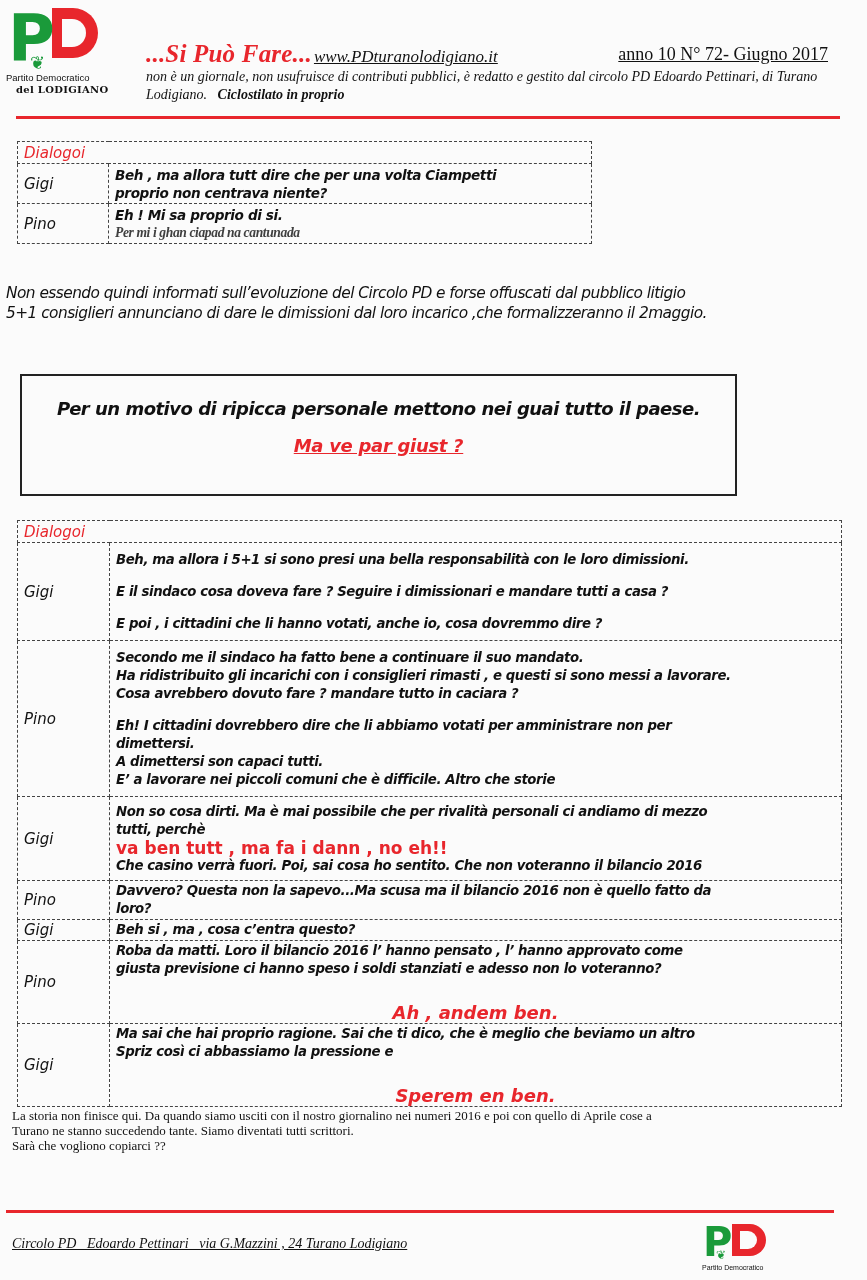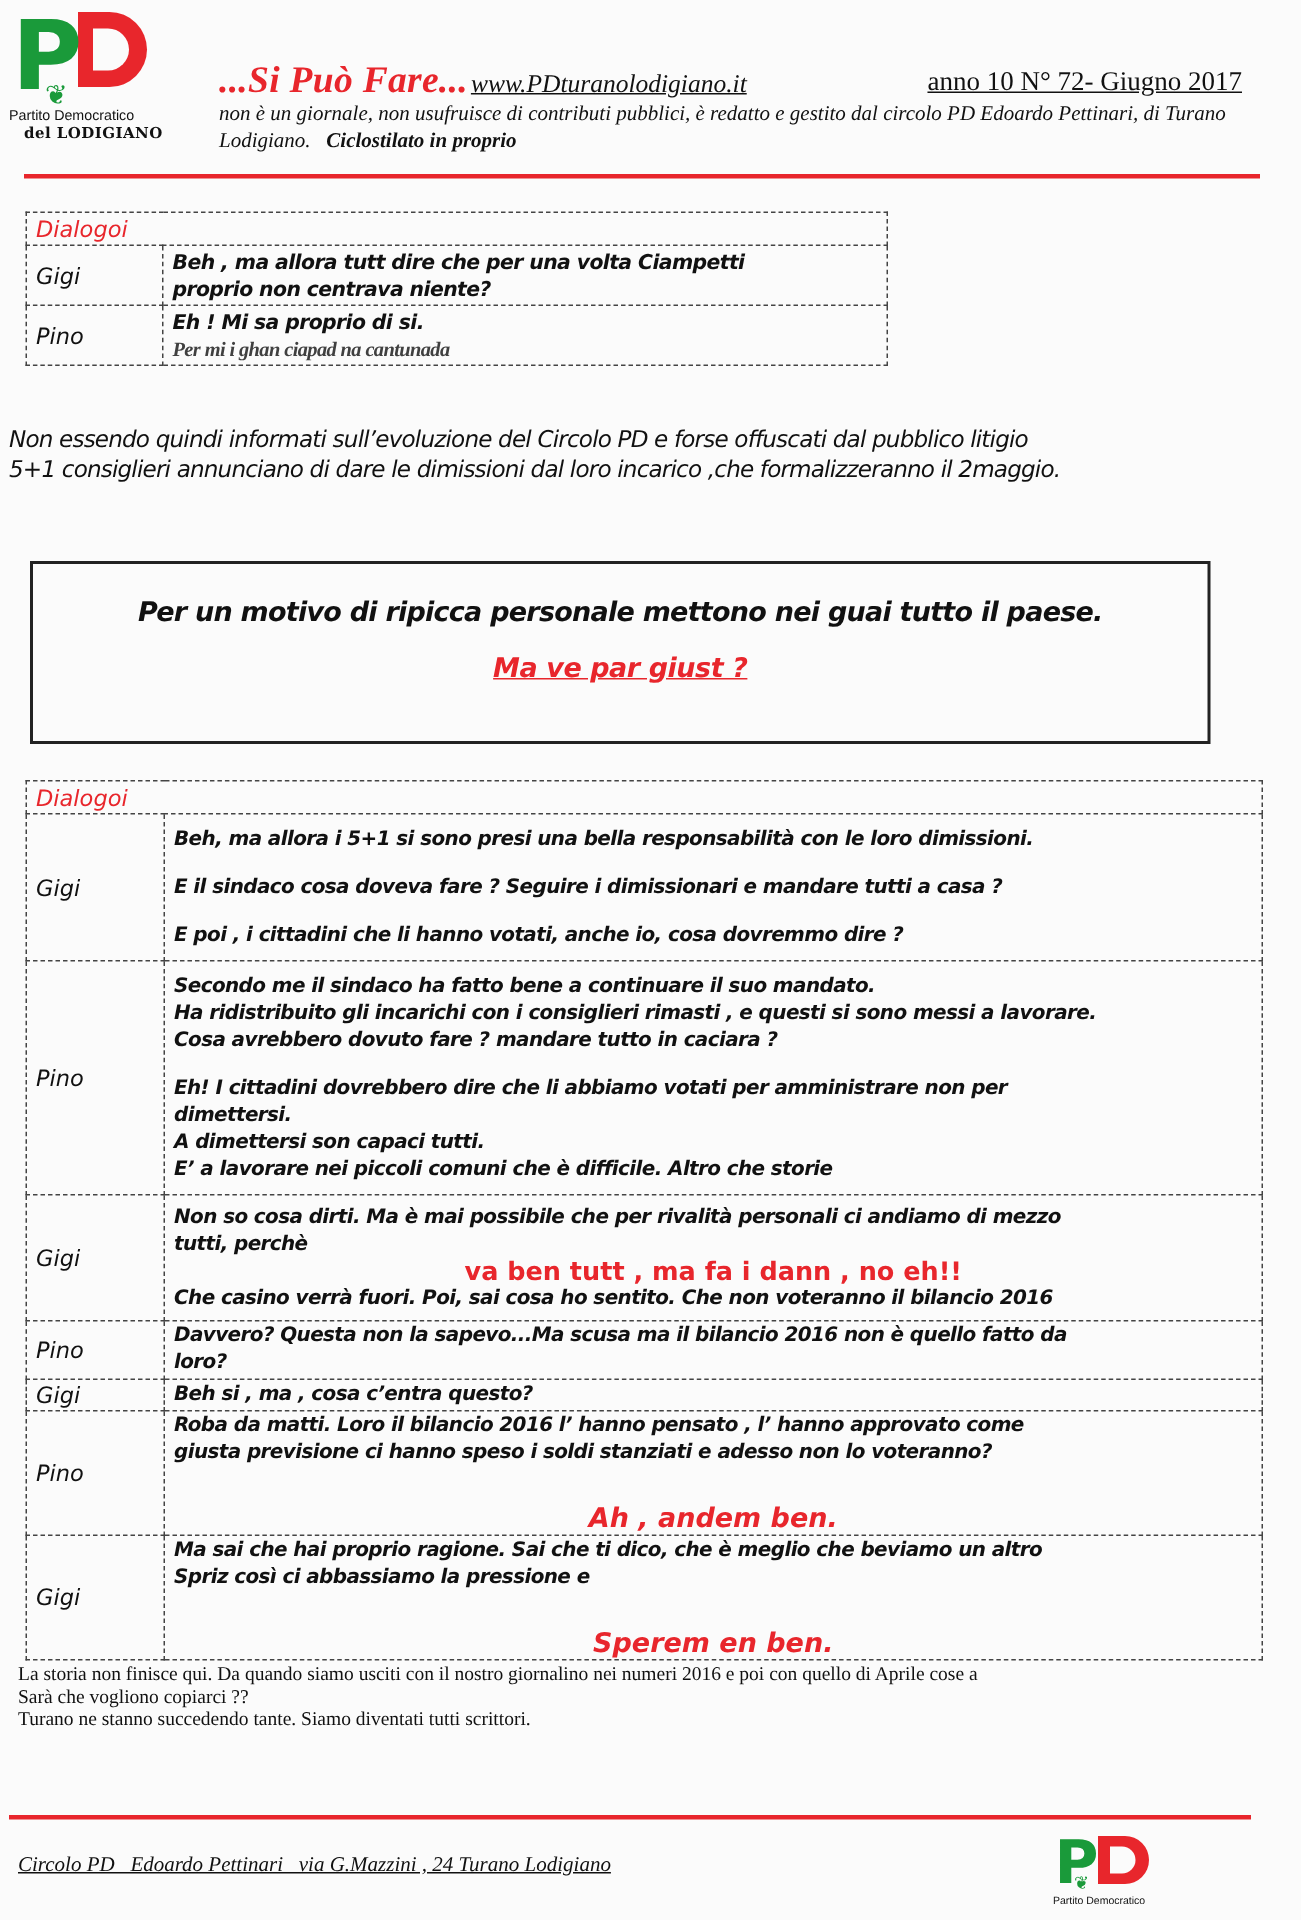--- a/index.html
+++ b/index.html
@@ -47,39 +47,39 @@
   .rule-top { left: 16px; top: 116px; width: 824px; }
   .rule-bot { left: 6px; top: 1210px; width: 828px; }
 
   
   table.dialog { position: absolute; border-collapse: collapse; font-family: "DejaVu Sans", sans-serif; }
   table.dialog td { border: 1px dashed #444; vertical-align: middle; }
   table.dialog td.head { color: #e8262c; font-style: italic; font-size: 15px; padding: 0 6px; }
   table.dialog td.spk { font-style: italic; font-size: 15px; padding-left: 6px; }
   table.dialog td.txt { font-style: italic; font-weight: bold; font-size: 13.3px; padding: 1px 6px; line-height: 18px; letter-spacing: -.4px; }
   .red-line { color: #404040; font-family: Liberation Serif, serif; }
-  .red-big { color: #e8262c; font-size: 17px; text-align: center; letter-spacing: 0; font-style: normal; display: block; }
+  .red-big { color: #e8262c; font-size: 17px; text-align: left; letter-spacing: 0; font-style: normal; display: block; }
   .red-big-it { color: #e8262c; font-size: 18px; text-align: center; letter-spacing: 0; display: block; margin-top: 26px; }
   .gap { display: block; height: 14px; }
 
   #t1 { left: 17px; top: 141px; width: 575px; }
   #t1 .w1 { width: 91px; }
   #t1 tr.h td { height: 22px; }
   #t1 tr.r1 td { height: 40px; }
   #t1 tr.r2 td { height: 40px; }
   #t1 td.txt { font-size: 13.6px; }
 
   #t2 { left: 17px; top: 520px; width: 825px; }
   #t2 .w1 { width: 92px; }
   #t2 tr.h td { height: 22px; }
 
   
   .intro { position: absolute; left: 6px; top: 283px; width: 860px; font-family: "DejaVu Sans", sans-serif; font-style: italic; font-size: 15.4px; line-height: 20px; letter-spacing: -.55px; }
 
-  .callout { position: absolute; left: 20px; top: 374px; width: 787px; height: 122px; border: 2px solid #222; text-align: center; font-family: "DejaVu Sans", sans-serif; font-style: italic; font-weight: bold; }
+  .callout { position: absolute; left: 20px; top: 374px; width: 717px; height: 122px; border: 2px solid #222; text-align: center; font-family: "DejaVu Sans", sans-serif; font-style: italic; font-weight: bold; }
   .callout .main { font-size: 18px; margin-top: 22px; letter-spacing: -.5px; }
   .callout .sub { color: #e8262c; font-size: 18px; margin-top: 16px; text-decoration: underline; display: inline-block; letter-spacing: -.3px; }
 
   .closing { position: absolute; left: 12px; top: 1108px; width: 850px; font-family: "Liberation Serif", serif; font-size: 13px; line-height: 15px; }
 
   .footer-addr { position: absolute; left: 12px; top: 1236px; font-family: "Liberation Serif", serif; font-style: italic; font-size: 14px; text-decoration: underline; white-space: pre; }
 </style>
 </head>
 <body>
 
@@ -211,22 +211,22 @@
       <span style="display:block">Ma sai che hai proprio ragione. Sai che ti dico, che è meglio che beviamo un altro</span>
       <span style="display:block">Spriz così ci abbassiamo  la pressione e</span>
       <span class="red-big-it">Sperem en ben.</span>
     </td>
   </tr>
 </tbody>
   </table>
 
 <div class="closing">
   <div>La storia non finisce qui. Da quando siamo usciti con il nostro giornalino nei numeri 2016 e poi con quello di Aprile  cose a</div>
+  <div>Turano ne stanno succedendo tante. Siamo diventati tutti scrittori.</div>
   <div>Sarà che vogliono copiarci ??</div>
-  <div>Turano ne stanno succedendo tante. Siamo diventati tutti scrittori.</div>
 </div>
 
 <div class="rule-red rule-bot"></div>
 
 <div class="footer-addr">Circolo PD   Edoardo Pettinari   via G.Mazzini , 24 Turano Lodigiano</div>
 
 <div class="logo logo-bot">
   <div class="mark">
     <span class="d-shape"></span>
     <span class="d-hole"></span>

